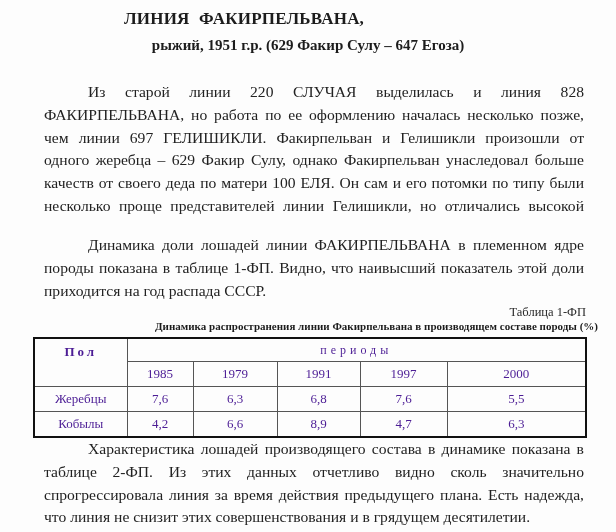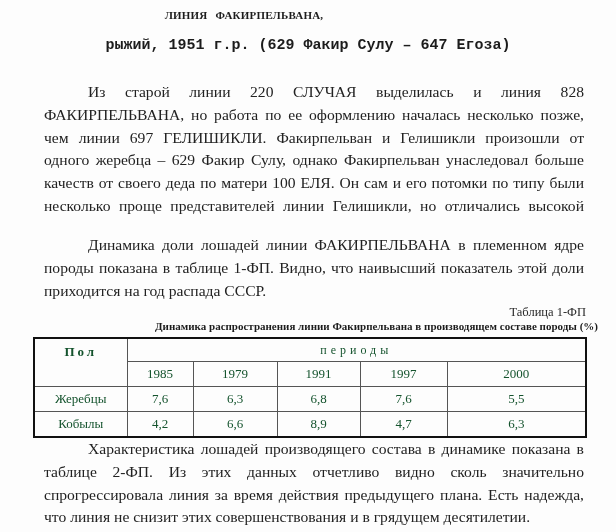--- a/index.html
+++ b/index.html
@@ -20,34 +20,33 @@
       left: 0; top: 0;
       width: 616px; height: 532px;
       background: #fdfdfd;
     }
     .title {
       position: absolute;
       left: 0; width: 488px;
       top: 9px;
       text-align: center;
       font-weight: bold;
-      font-size: 11px;
+      font-size: 17px;
       letter-spacing: 0.2px;
       word-spacing: 5px;
       color: #1c1c1c;
     }
     .subtitle {
       position: absolute;
       left: 0; width: 616px;
       top: 37px;
       text-align: center;
       font-weight: bold;
       font-size: 15px;
       color: #1c1c1c;
-      font-family: Liberation Mono, monospace;
     }
     .para {
       position: absolute;
       left: 44px;
       width: 540px;
       font-size: 15.6px;
       line-height: 22.8px;
       text-align: justify;
       color: #222;
     }
@@ -88,21 +87,21 @@
     }
     table.data {
       position: absolute;
       left: 33px;
       top: 337px;
       width: 552px;
       height: 76px;
       border-collapse: collapse;
       border: 2.5px solid #111;
       font-size: 13px;
-      color: #14532d;
+      color: #4c1d95;
       table-layout: fixed;
     }
     table.data td, table.data th {
       border: 1px solid #555;
       text-align: center;
       font-weight: normal;
       padding: 0;
     }
     table.data th.pol {
       width: 93px;

